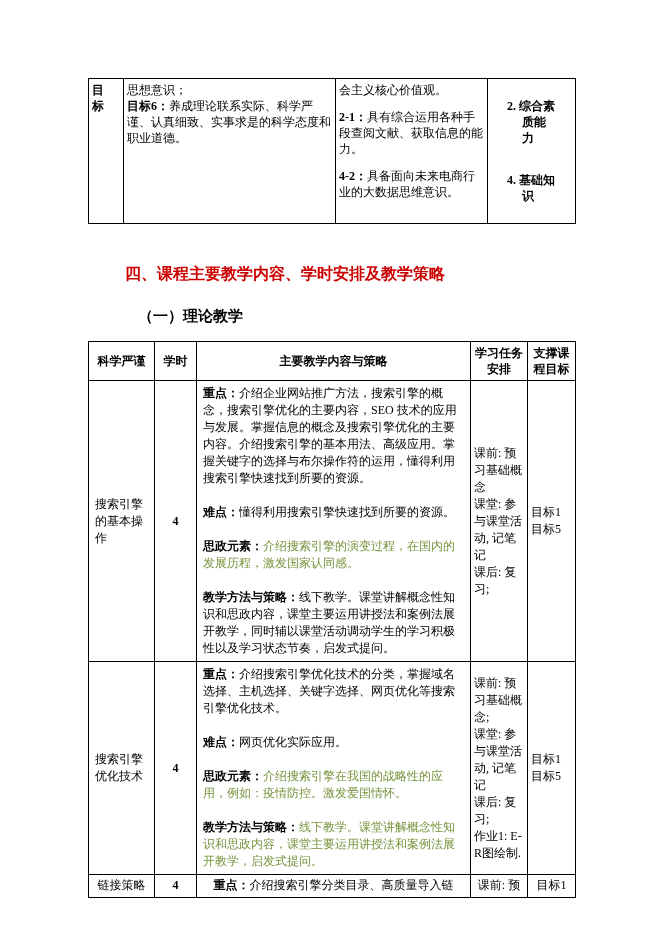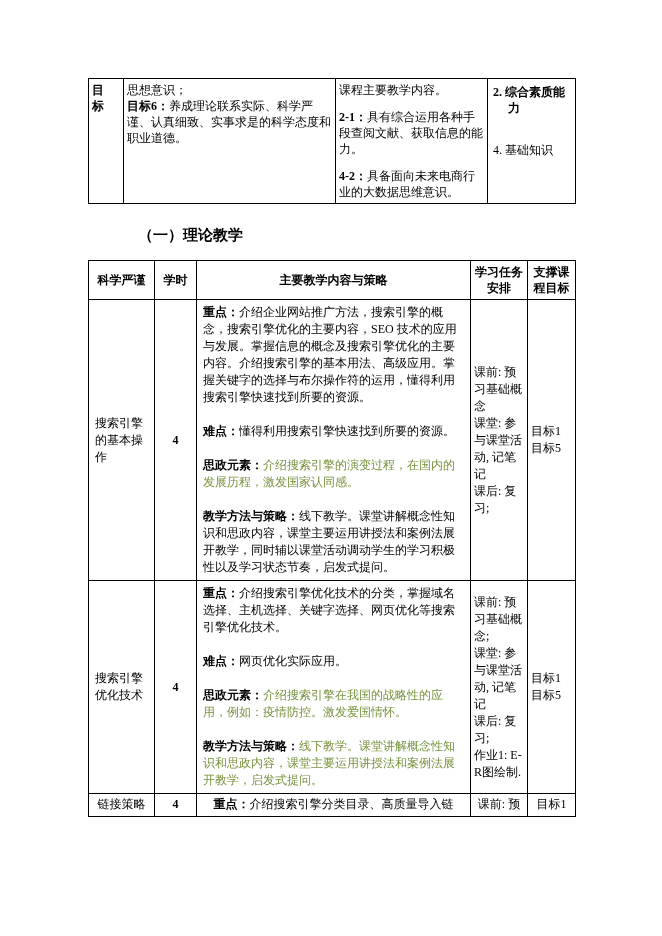--- a/index.html
+++ b/index.html
@@ -14,22 +14,22 @@
   .content{position:absolute;left:88px;top:78px;width:487px;}
 
   
   table{border-collapse:collapse;table-layout:fixed;width:487px;}
   td,th{border:1px solid #000;}
   .top-table td{vertical-align:top;padding:3px 3px;font-size:12px;line-height:16px;}
   .goal-label{font-weight:bold;width:1em;}
   .tt-p{margin:0;}
   .tt-gap{margin-top:11px;}
   .b{font-weight:bold;}
-  .num-item{margin:2px;padding-left:15px;text-indent:-15px;}
-  .num-item.second{margin-top:26px;}
+  .num-item{margin:16px;padding-left:15px;text-indent:-15px;}
+  .num-item.second{margin-top:26px;font-weight:bold;}
 
   
   .heading{
     margin:40px 0 0 37px;
     font-size:16px;font-weight:bold;
     color:var(--heading-red,#cc0000);
   }
   .subheading{
     margin:22px 0 15px 50px;
     font-size:15px;font-weight:bold;color:#000;
@@ -70,32 +70,33 @@
       <tbody>
           <tr>
         <td>
           <div class="goal-label">目标</div>
         </td>
         <td>
           <p class="tt-p">思想意识；</p>
           <p class="tt-p"><span class="b">目标6：</span><span>养成理论联系实际、科学严谨、认真细致、实事求是的科学态度和职业道德。</span></p>
         </td>
         <td>
-          <p class="tt-p">课程主要教学内容。</p>
+          <p class="tt-p">会主义核心价值观。</p>
           <p class="tt-p tt-gap"><span class="b">2-1：</span><span>具有综合运用各种手段查阅文献、获取信息的能力。</span></p>
           <p class="tt-p tt-gap"><span class="b">4-2：</span><span>具备面向未来电商行业的大数据思维意识。</span></p>
         </td>
         <td>
           <p class="num-item b">2. 综合素质能力</p>
           <p class="num-item second">4. 基础知识</p>
         </td>
       </tr>
     </tbody>
       </table>
 
+    <div class="heading">四、课程主要教学内容、学时安排及教学策略</div>
     <div class="subheading">（一）理论教学</div>
 
     <table class="main-table">
       <colgroup>
         <col style="width:66px">
           <col style="width:42px">
           <col style="width:274px">
           <col style="width:57px">
           <col style="width:48px">
       </colgroup>

